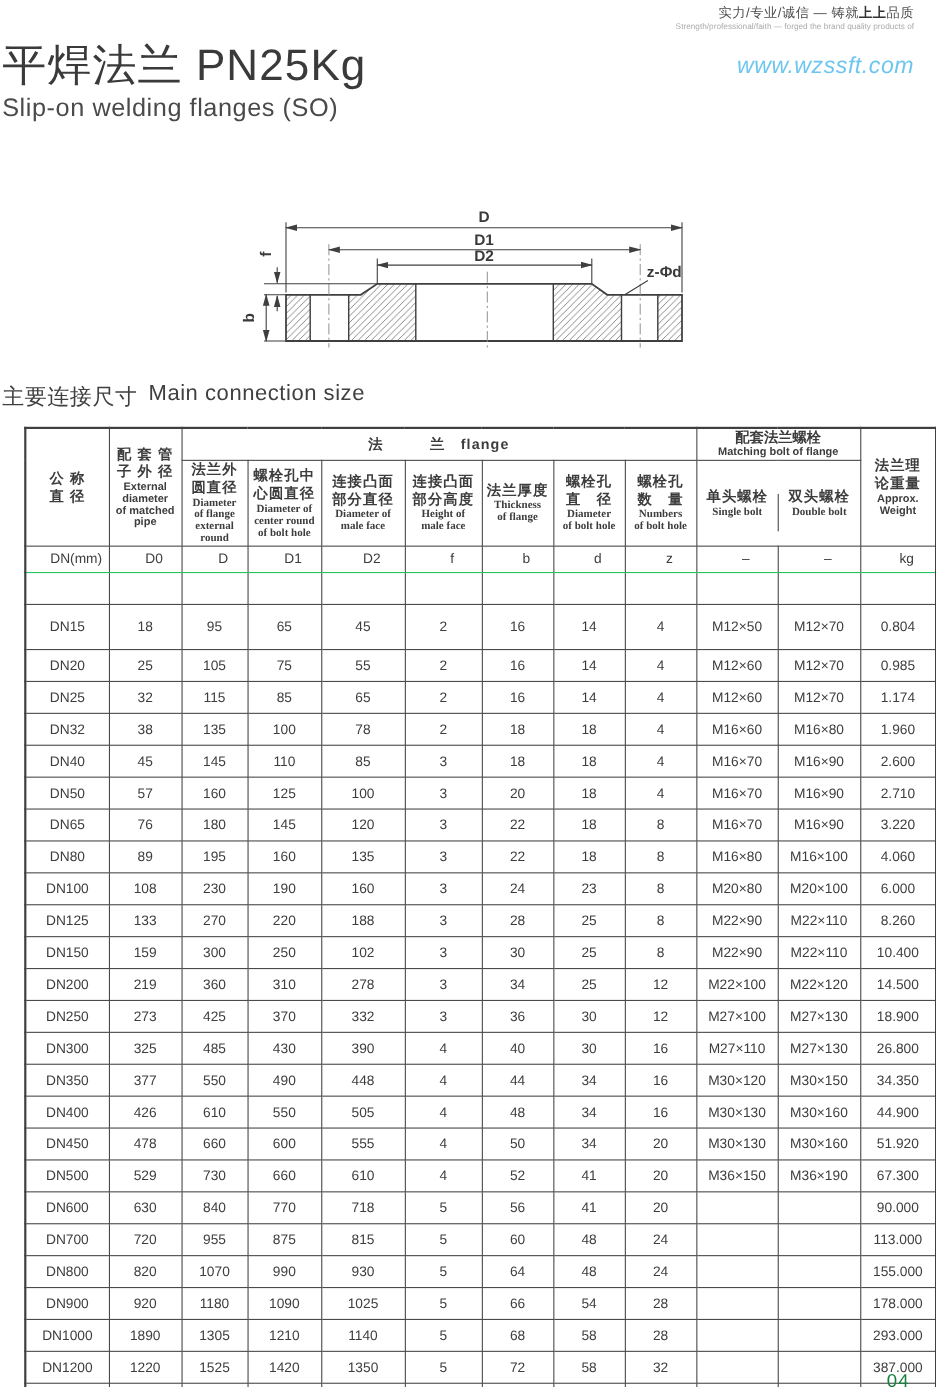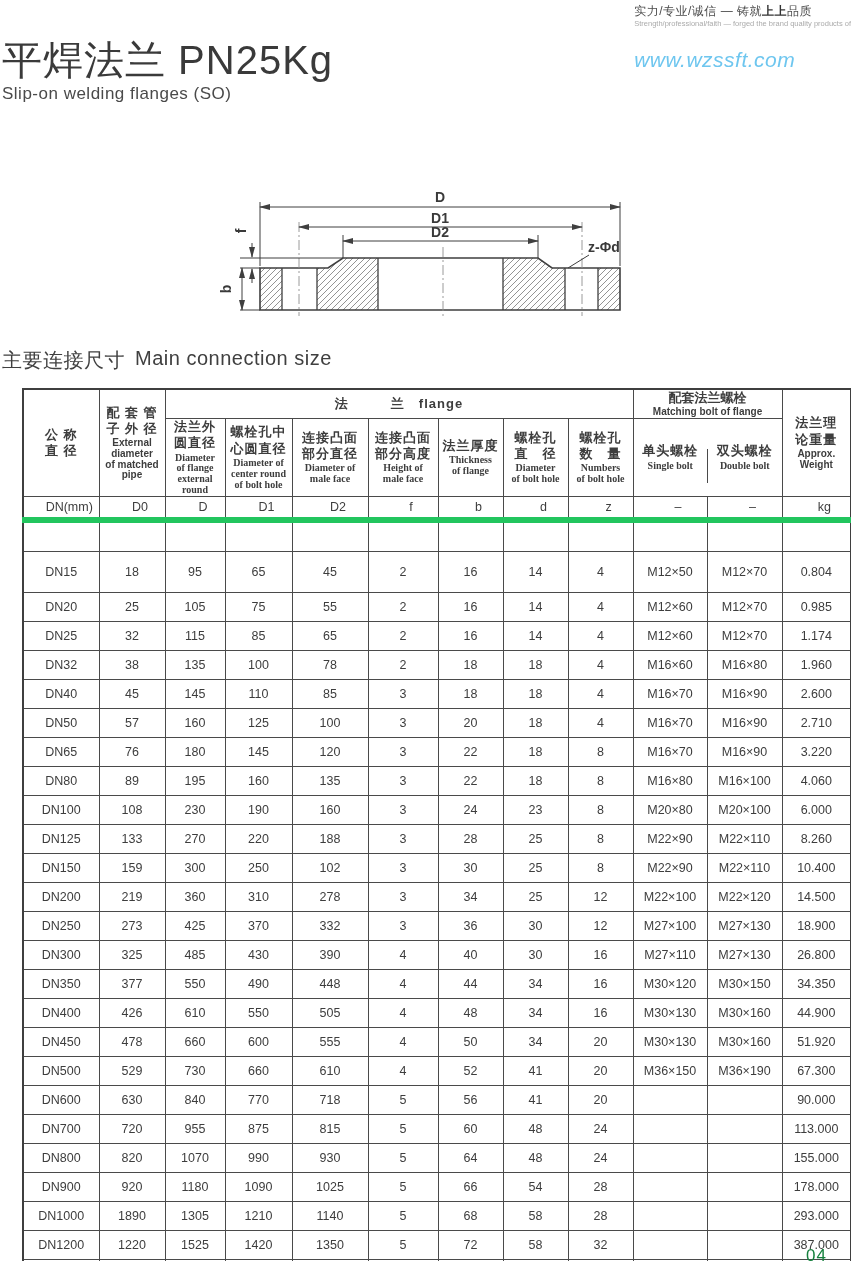--- a/index.html
+++ b/index.html
@@ -2,48 +2,48 @@
 <html><head>
 <meta charset="utf-8">
 <style>
   html,body{margin:0;padding:0;background:#888;}
   .page{
     width:851px;height:1261px;position:relative;background:#ffffff;
     font-family:"Liberation Sans","DejaVu Sans",sans-serif;color:#3d3d3d;
     margin:0 auto;overflow:hidden;
   }
   
-  .hdr{position:absolute;top:5px;right:0;line-height:1.15;}
+  .hdr{position:absolute;top:5px;right:20px;text-align:right;line-height:1.15;}
   .tag-zh{font-size:12px;color:#4c4c4c;letter-spacing:.5px;}
   .tag-zh .bold{font-weight:bold;color:#333;}
   .tag-en{font-size:7.5px;color:#ababab;margin-top:1px;}
   .website{font-size:21px;font-style:italic;color:#6ec6ef;margin-top:20px;letter-spacing:.5px;}
   
   .title-blk{position:absolute;top:38px;left:2px;}
   .title-zh{font-size:40px;color:#3a3a3a;letter-spacing:1px;line-height:1.1;}
-  .title-en{font-size:17px;color:#4a4a4a;margin-top:2px;letter-spacing:.5px;}
+  .title-en{font-size:23px;color:#4a4a4a;margin-top:2px;letter-spacing:.5px;}
   
   .section{position:absolute;top:347px;left:2px;font-size:20px;color:#404040;display:flex;gap:10px;letter-spacing:.5px;}
   
   .diagram{position:absolute;left:200px;top:183px;}
   .diagram text{font-family:"Liberation Sans","DejaVu Sans",sans-serif;}
   
   table.main{
     position:absolute;left:22px;top:388px;width:828px;
     border-collapse:collapse;table-layout:fixed;
     border:2px solid #3f3f3f;
   }
   table.main th,table.main td{
     border:1px solid #4a4a4a;text-align:center;vertical-align:middle;
     padding:0;color:#3d3d3d;overflow:hidden;
   }
   tr.r-group{height:28px;}
   tr.r-sub{height:66px;font-family:Liberation Serif, serif;}
   tr.r-units{height:24px;}
-  tr.r-units td{font-size:12.5px;border-bottom:6px solid #22c55e;padding-left:16px;}
+  tr.r-units td{font-size:12.5px;border-bottom:1px solid #22c55e;padding-left:16px;}
   tr.spacer-row{height:6px;}
   tbody td{font-size:12.5px;height:28px;}
   tbody tr.first-data td{height:40px;}
   .zh{font-size:13px;white-space:pre-line;line-height:1.25;letter-spacing:1px;}
   .en{font-size:10px;white-space:pre-line;line-height:1.08;margin-top:1px;letter-spacing:0;}
   .grp-flange{font-size:13px;letter-spacing:1px;}
   .bolt-split{padding:0;}
   .bolt-split .wrap{display:flex;width:100%;height:100%;align-items:center;}
   .bolt-split .half{flex:1 1 50%;text-align:center;}
   .bolt-split .vdiv{width:1px;background:#4a4a4a;height:34px;align-self:center;margin-top:18px;}

